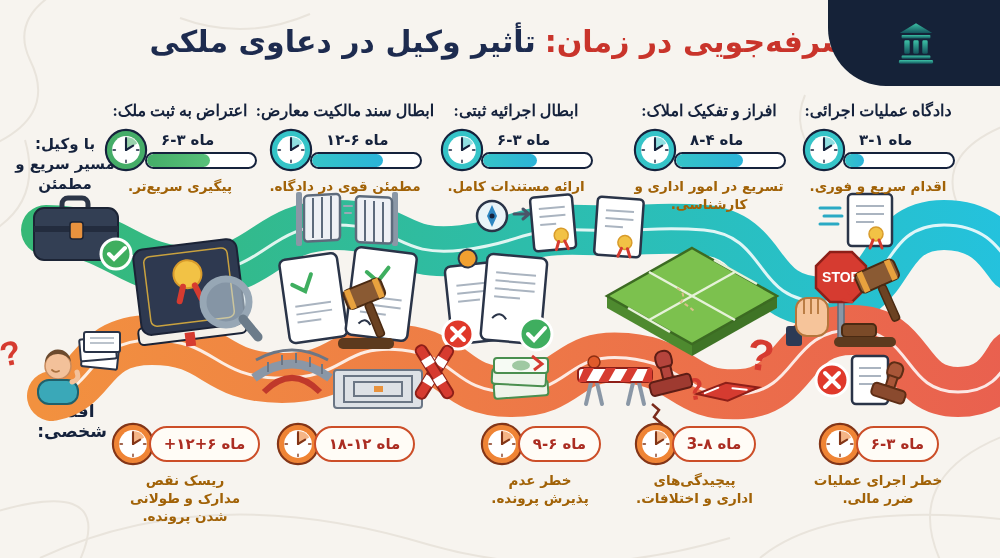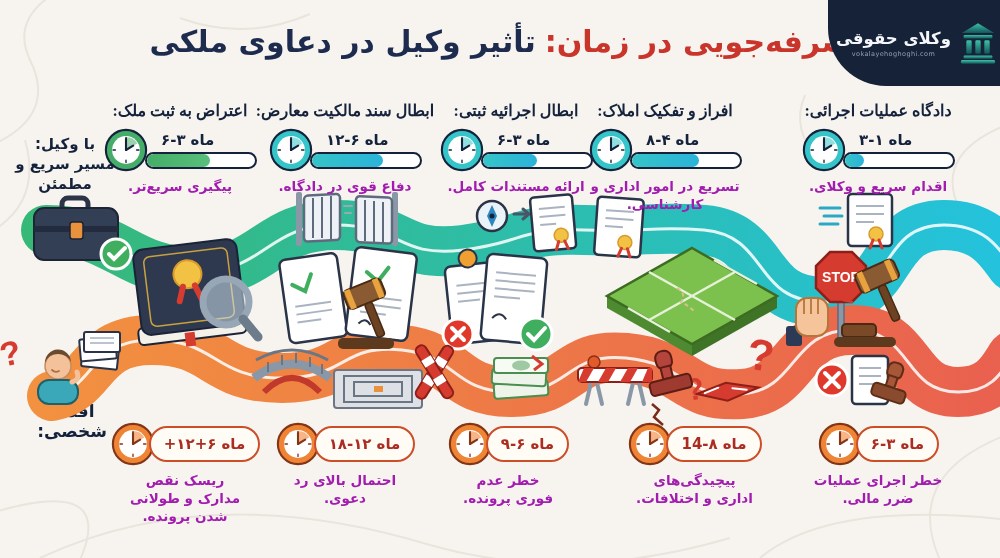--- a/index.html
+++ b/index.html
@@ -24,27 +24,27 @@
   
   .lawyer-label{position:absolute;left:8px;top:135px;width:114px;font-weight:800;font-size:15px;
                 color:#15223c;text-align:center;white-space:pre-line;line-height:1.32;}
   .personal-label{position:absolute;left:18px;top:401px;width:108px;font-weight:800;font-size:17px;
                   color:#15223c;text-align:center;}
 
   
   .tcol,.bcol{position:absolute;text-align:center;direction:rtl;}
   .tcol{top:101px;}
   .bcol{top:414px;}
-  .c0{left:783px;width:190px}.c1{left:576px;width:178px}.c2{left:428px;width:176px}
+  .c0{left:783px;width:190px}.c1{left:620px;width:178px}.c2{left:428px;width:176px}
   .c3{left:250px;width:190px}.c4{left:96px;width:168px}
-  .b0{left:788px;width:180px}.b1{left:612px;width:165px}.b2{left:422px;width:172px}
+  .b0{left:788px;width:180px}.b1{left:612px;width:165px}.b2{left:454px;width:172px}
   .b3{left:256px;width:178px}.b4{left:104px;width:162px}
 
   .col-header{font-size:16px;font-weight:800;color:#15223c;white-space:nowrap;font-family:Liberation Serif, serif;}
-  .caption{font-size:13.5px;font-weight:700;color:#a21caf;line-height:1.35;white-space:pre-line;margin-top:4px;}
+  .caption{font-size:13.5px;font-weight:700;color:#a16207;line-height:1.35;white-space:pre-line;margin-top:4px;}
 
   .crow{display:flex;direction:ltr;justify-content:center;align-items:center;gap:2px;margin-top:7px;}
   .clock{width:46px;height:46px;flex:0 0 auto;}
   .clock .ring{stroke:#15223c;stroke-width:2.2;fill:#35c4c8;}
   .clock .face{fill:#ffffff;}
   .clock .wedge{fill:#35c4c8;opacity:.55;}
   .clock .hands line{stroke:#15223c;stroke-width:2.2;stroke-linecap:round;}
   .clock .ticks line{stroke:#15223c;stroke-width:1.4;stroke-linecap:round;}
   .c4 .clock .ring,.c4 .clock .wedge{fill:#45ad68;}
   .bcol .clock .ring{fill:#ef8435;stroke:#833517;}
@@ -97,24 +97,20 @@
       <g fill="url(#lg)">
         <path d="M20 1 L38 12 L2 12 Z"></path>
         <rect x="4" y="14" width="32" height="4" rx="1"></rect>
         <rect x="7" y="20" width="6" height="15" rx="1.5"></rect>
         <rect x="17" y="20" width="6" height="15" rx="1.5"></rect>
         <rect x="27" y="20" width="6" height="15" rx="1.5"></rect>
         <rect x="4" y="37" width="32" height="3.5" rx="1"></rect>
         <rect x="1" y="42" width="38" height="4" rx="1.5"></rect>
       </g>
     </svg>
-    <div class="logo-text">
-      <div class="logo-name">وکلای حقوقی</div>
-      <div class="logo-url">vokalayehoghoghi.com</div>
-    </div>
   </div>
 
   <div class="lawyer-label">با وکیل:
 مسیر سریع و
 مطمئن</div>
   <div class="personal-label">اقدام شخصی:</div>
 
   <svg class="art" viewBox="0 0 1000 558">
     <defs>
       <linearGradient id="gt" x1="40" y1="0" x2="1010" y2="0" gradientUnits="userSpaceOnUse">
@@ -452,21 +448,21 @@
       <div class="meter">
         <div class="dur" dir="ltr">
           <bdo dir="ltr">۳-۱</bdo>
               <span>ماه</span>
         </div>
         <div class="track">
           <div class="fill" style="width: 18%;"></div>
         </div>
       </div>
     </div>
-    <div class="caption">اقدام سریع و وکلای.</div>
+    <div class="caption">اقدام سریع و فوری.</div>
   </div>
 
   <div class="tcol c1">
     <div class="col-header">افراز و تفکیک املاک:</div>
     <div class="crow">
       <svg class="clock" viewBox="0 0 48 48">
         <circle class="ring" cx="24" cy="24" r="21"></circle>
         <circle class="face" cx="24" cy="24" r="14.5"></circle>
         <path class="wedge" d="M24 24 L24 10.5 A13.5 13.5 0 0 1 35.7 17.2 Z"></path>
         <g class="ticks">
@@ -546,21 +542,21 @@
       <div class="meter">
         <div class="dur" dir="ltr">
           <bdo dir="ltr">۱۲-۶</bdo>
               <span>ماه</span>
         </div>
         <div class="track">
           <div class="fill" style="width: 66%;"></div>
         </div>
       </div>
     </div>
-    <div class="caption">دفاع قوی در دادگاه.</div>
+    <div class="caption">مطمئن قوی در دادگاه.</div>
   </div>
 
   <div class="tcol c4">
     <div class="col-header">اعتراض به ثبت ملک:</div>
     <div class="crow">
       <svg class="clock" viewBox="0 0 48 48">
         <circle class="ring" cx="24" cy="24" r="21"></circle>
         <circle class="face" cx="24" cy="24" r="14.5"></circle>
         <path class="wedge" d="M24 24 L24 10.5 A13.5 13.5 0 0 1 35.7 17.2 Z"></path>
         <g class="ticks">
@@ -625,21 +621,21 @@
               <line x1="35" y1="24" x2="37.5" y2="24"></line>
           <line x1="24" y1="34.5" x2="24" y2="37"></line>
               <line x1="10.5" y1="24" x2="13" y2="24"></line>
         </g>
         <g class="hands">
               <line x1="24" y1="24" x2="24" y2="12.5"></line>
               <line x1="24" y1="24" x2="31.5" y2="19.5"></line>
             </g>
       </svg>
       <div class="bpill">
-        <bdo dir="ltr">14-۸</bdo>
+        <bdo dir="ltr">3-۸</bdo>
             <span>ماه</span>
       </div>
     </div>
     <div class="caption">پیچیدگی‌های
 اداری و اختلافات.</div>
   </div>
 
   <div class="bcol b2">
     <div class="crow">
       <svg class="clock" viewBox="0 0 48 48">
@@ -656,21 +652,21 @@
               <line x1="24" y1="24" x2="24" y2="12.5"></line>
               <line x1="24" y1="24" x2="31.5" y2="19.5"></line>
             </g>
       </svg>
       <div class="bpill">
         <bdo dir="ltr">۹-۶</bdo>
             <span>ماه</span>
       </div>
     </div>
     <div class="caption">خطر عدم
-فوری پرونده.</div>
+پذیرش پرونده.</div>
   </div>
 
   <div class="bcol b3">
     <div class="crow">
       <svg class="clock" viewBox="0 0 48 48">
         <circle class="ring" cx="24" cy="24" r="21"></circle>
         <circle class="face" cx="24" cy="24" r="14.5"></circle>
         <path class="wedge" d="M24 24 L24 10.5 A13.5 13.5 0 0 1 35.7 17.2 Z"></path>
         <g class="ticks">
           <line x1="24" y1="11" x2="24" y2="13.5"></line>
@@ -681,22 +677,20 @@
         <g class="hands">
               <line x1="24" y1="24" x2="24" y2="12.5"></line>
               <line x1="24" y1="24" x2="31.5" y2="19.5"></line>
             </g>
       </svg>
       <div class="bpill">
         <bdo dir="ltr">۱۸-۱۲</bdo>
             <span>ماه</span>
       </div>
     </div>
-    <div class="caption">احتمال بالای رد
-دعوی.</div>
   </div>
 
   <div class="bcol b4">
     <div class="crow">
       <svg class="clock" viewBox="0 0 48 48">
         <circle class="ring" cx="24" cy="24" r="21"></circle>
         <circle class="face" cx="24" cy="24" r="14.5"></circle>
         <path class="wedge" d="M24 24 L24 10.5 A13.5 13.5 0 0 1 35.7 17.2 Z"></path>
         <g class="ticks">
           <line x1="24" y1="11" x2="24" y2="13.5"></line>

